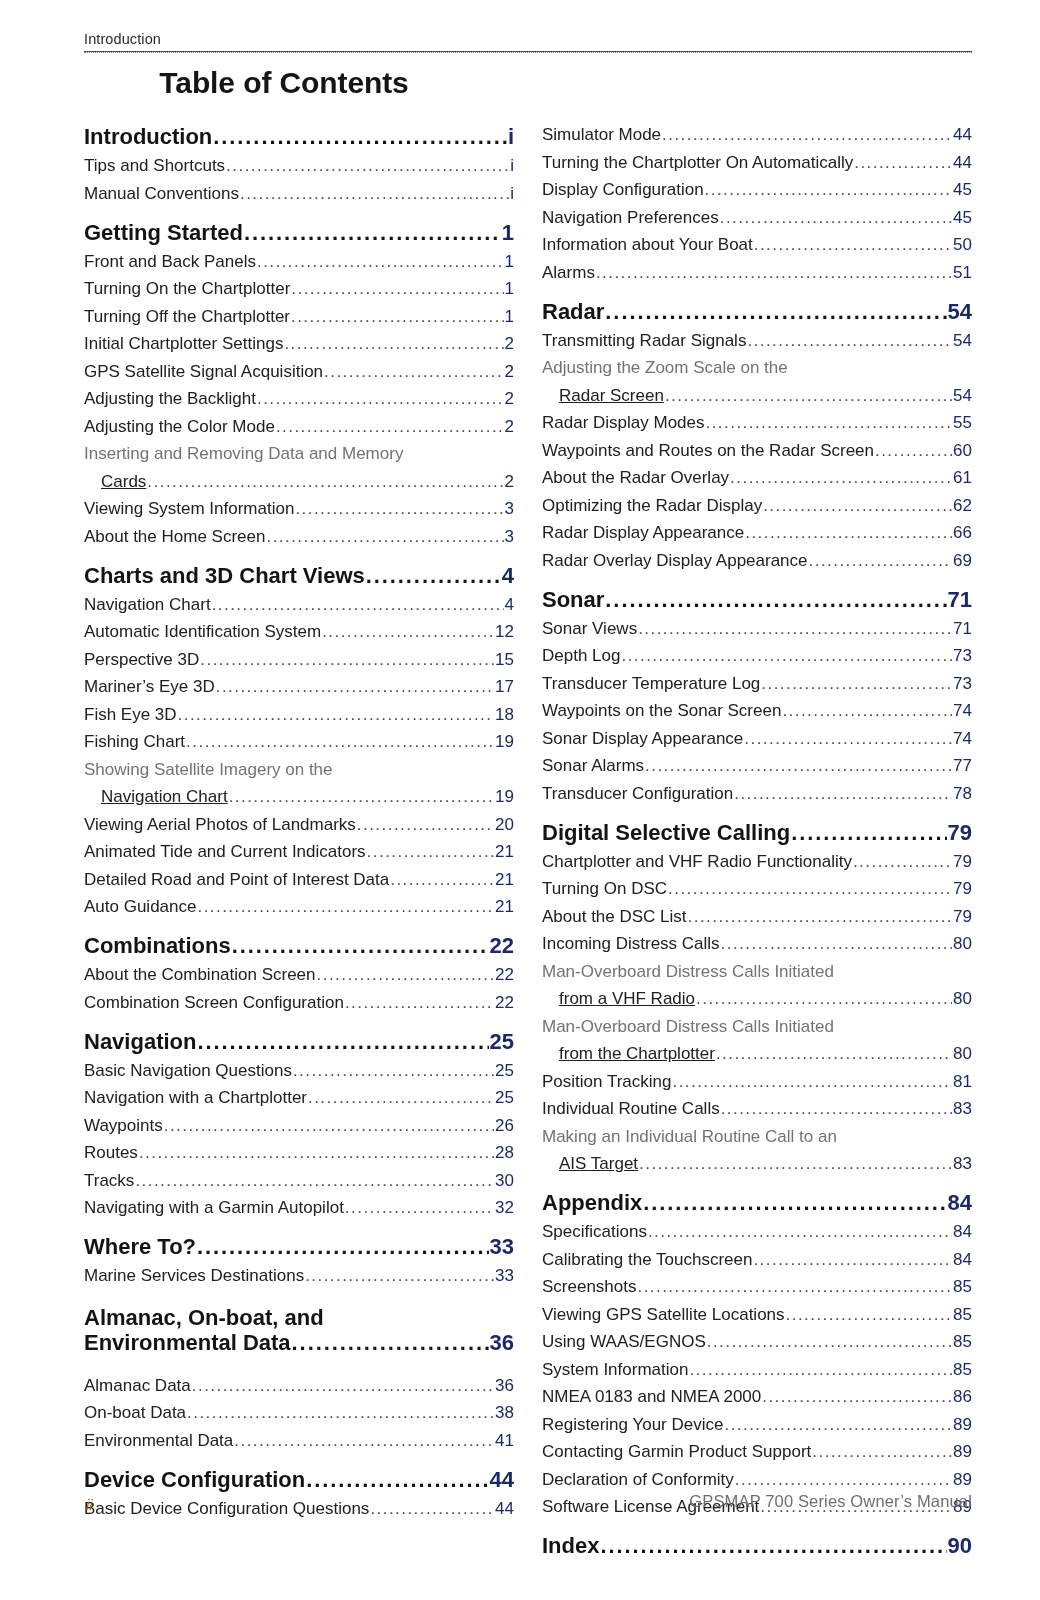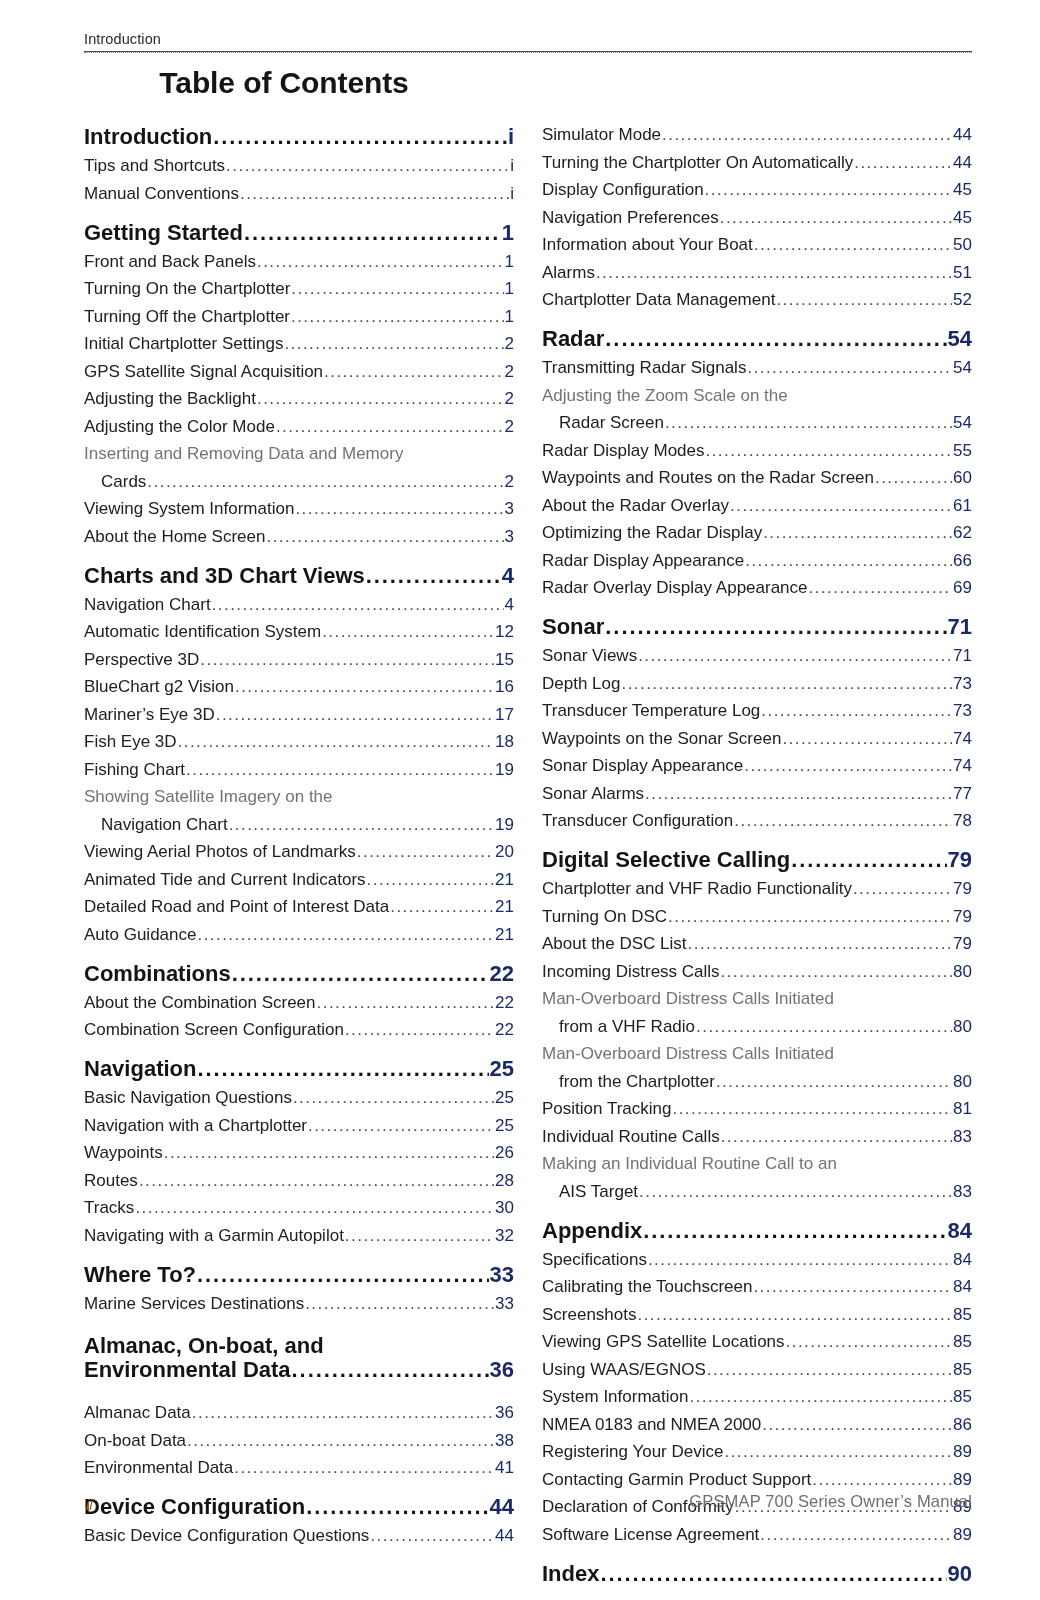--- a/index.html
+++ b/index.html
@@ -142,21 +142,21 @@
   .lvl2 .pg { color: #1b2a66; }
 
   
   .lvl2-head {
     font-size: 17px;
     color: #737373;
     margin-bottom: 6.5px;
     height: 21px;
     line-height: 1.0;
   }
-  .lvl2.cont .label { padding-left: 17px; }
+  .lvl2.cont .label { padding-left: 17px; text-decoration: underline; }
 
   
   .footer-left {
     position: absolute;
     left: 78px;
     top: 1496px;
     font-size: 15px;
     font-style: italic;
     color: #a16207;
   }
@@ -268,25 +268,20 @@
           <span class="label">Automatic Identification System</span>
           <span class="leader"></span>
           <span class="pg">12</span>
         </div>
         <div class="entry lvl2">
           <span class="label">Perspective 3D</span>
           <span class="leader"></span>
           <span class="pg">15</span>
         </div>
         <div class="entry lvl2">
-          <span class="label">BlueChart g2 Vision</span>
-          <span class="leader"></span>
-          <span class="pg">16</span>
-        </div>
-        <div class="entry lvl2">
           <span class="label">Mariner’s Eye 3D</span>
           <span class="leader"></span>
           <span class="pg">17</span>
         </div>
         <div class="entry lvl2">
           <span class="label">Fish Eye 3D</span>
           <span class="leader"></span>
           <span class="pg">18</span>
         </div>
         <div class="entry lvl2">
@@ -438,25 +433,20 @@
         <div class="entry lvl2">
           <span class="label">Information about Your Boat</span>
           <span class="leader"></span>
           <span class="pg">50</span>
         </div>
         <div class="entry lvl2">
           <span class="label">Alarms</span>
           <span class="leader"></span>
           <span class="pg">51</span>
         </div>
-        <div class="entry lvl2">
-          <span class="label">Chartplotter Data Management</span>
-          <span class="leader"></span>
-          <span class="pg">52</span>
-        </div>
         <div class="entry lvl1">
           <span class="label">Radar</span>
           <span class="leader"></span>
           <span class="pg">54</span>
         </div>
         <div class="entry lvl2">
           <span class="label">Transmitting Radar Signals</span>
           <span class="leader"></span>
           <span class="pg">54</span>
         </div>

